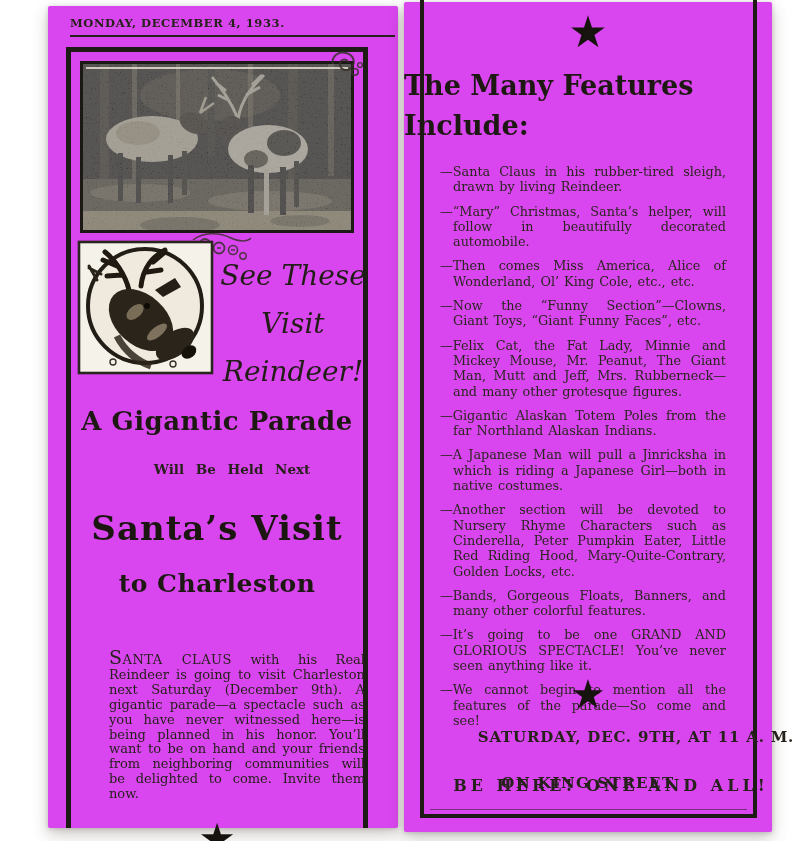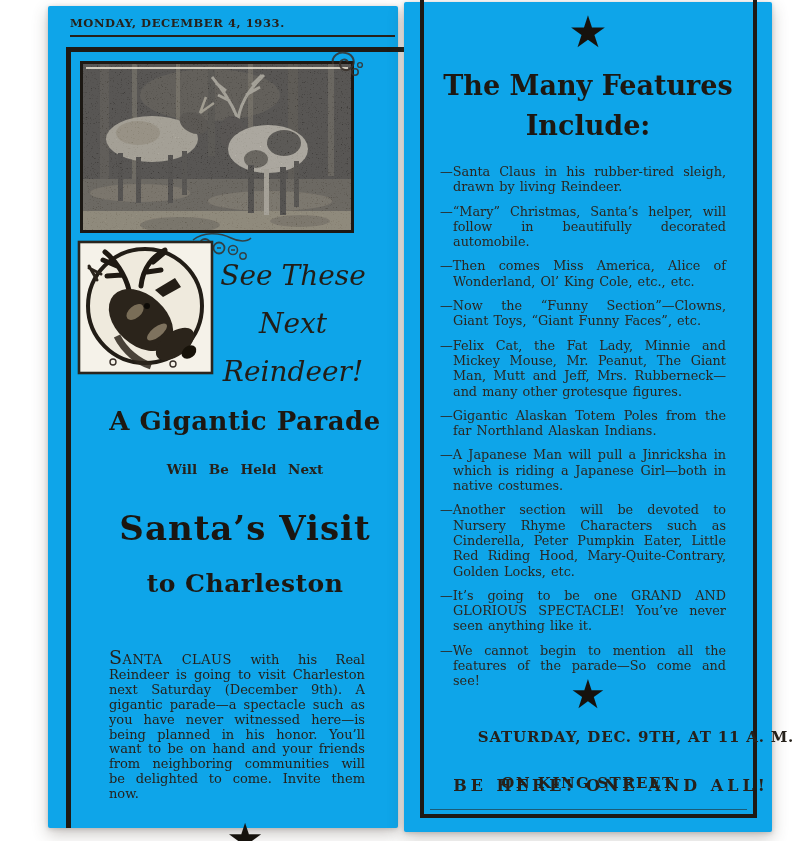--- a/index.html
+++ b/index.html
@@ -2,50 +2,50 @@
 <html><head>
 <meta charset="utf-8">
 <style>
   html,body { margin:0; padding:0; }
   body {
     width:800px; height:841px; position:relative;
     background:#ffffff; overflow:hidden;
     font-family:"DejaVu Serif", serif; color:#26211b;
   }
   .clipping {
-    position:absolute; background:#0ea5e9; border-radius:2px;
+    position:absolute; background:#d946ef; border-radius:2px;
     box-shadow:0 6px 16px rgba(72,64,54,.30), 0 1px 4px rgba(72,64,54,.22);
   }
   #left-clipping  { left:48px; top:6px;  width:350px; height:822px; }
   #right-clipping { left:404px; top:2px; width:368px; height:830px; }
 
   
   .date-line {
     position:absolute; top:10px; left:22px;
     font-size:11.5px; font-weight:bold; letter-spacing:0.6px; white-space:nowrap;
   }
   .date-rule { position:absolute; top:29px; left:22px; right:3px; height:2px; background:#26211b; }
   .ad-box {
-    position:absolute; top:41px; left:18px; width:358px; bottom:0;
+    position:absolute; top:41px; left:18px; width:302px; bottom:0;
     border:5px solid #1e1a15; border-bottom:none; box-sizing:border-box;
   }
   .photo { position:absolute; top:9px; left:9px; width:274px; height:172px; }
   .photo svg { display:block; width:100%; height:100%; }
   .swirl-orn { position:absolute; top:-4px; left:256px; width:38px; height:34px; opacity:.85; }
   .vignette { position:absolute; left:6px; top:188px; width:138px; height:136px; }
   .vignette svg { display:block; width:100%; height:100%; }
   .bells-orn { position:absolute; left:118px; top:178px; width:64px; height:34px; opacity:.85; }
   .tagline {
     position:absolute; left:146px; top:200px; width:152px; text-align:center;
     font-style:italic; font-size:28px; line-height:48px; font-weight:500;
     color:#221d17;
   }
   .centerline { position:absolute; left:0; width:100%; text-align:center; white-space:nowrap; }
   .headline      { top:354px; font-size:26px; font-weight:bold; letter-spacing:0.5px; color:#1d1812; }
-  .subhead1      { top:409px; font-size:13.5px; font-weight:bold; word-spacing:7px; }
+  .subhead1      { top:409px; font-size:13.5px; font-weight:bold; word-spacing:7px;margin-left:15px; }
   .subhead2      { top:434px; font-size:13.5px; font-weight:bold; word-spacing:4px; }
   .main-title    { top:456px; font-size:34px; font-weight:bold; letter-spacing:1px; color:#1b1610; }
   .main-subtitle { top:517px; font-size:25px; font-weight:bold; letter-spacing:0.5px; color:#1d1812; }
   .body-copy {
     position:absolute; top:585px; left:38px; width:256px;
     font-size:13px; line-height:14.9px; text-align:justify; word-spacing:1.5px;
   }
   .body-copy::first-letter { font-size:19px; }
   .body-lead { text-transform:uppercase; letter-spacing:0.5px; }
   .star { font-family:"DejaVu Sans", sans-serif; color:#16120d; }
@@ -55,21 +55,21 @@
   .ad-frame {
     position:absolute; left:16px; right:15px; top:-6px; bottom:14px;
     border:4px solid #1e1a15; border-top:none; box-sizing:border-box;
   }
   .ad-frame::after {
     content:""; position:absolute; left:6px; right:6px; bottom:4px; height:1px;
     background:#26211b; opacity:.55;
   }
   .star-top    { position:absolute; top:8px;  left:0; width:100%; text-align:center; font-size:44px; line-height:44px; }
   .right-title {
-    position:absolute; top:64px; left:0; width:100%; text-align:center;
+    position:absolute; top:64px; left:0; width:100%; text-align:left;
     font-size:27px; line-height:40px; font-weight:bold; color:#1d1812;
   }
   .features {
     position:absolute; top:162px; left:36px; right:30px;
     margin:0; padding:0; list-style:none;
     font-size:12.8px; line-height:15.3px; word-spacing:1px;
   }
   .features li {
     text-indent:-13px; padding-left:13px; margin:0 16px 9px 0;
     text-align:justify; color:#2b2620;
@@ -180,21 +180,21 @@
         <circle cx="70" cy="66" r="3" fill="#0e0b07"></circle>
         <path d="M40,96 C48,112 62,122 74,126" fill="none" stroke="#2b241b" stroke-width="7" opacity=".85"></path>
         <path d="M20,40 l-8,-14 M24,34 l-12,-6" stroke="#2b241b" stroke-width="3" stroke-linecap="round"></path>
         <circle cx="36" cy="122" r="3" fill="none" stroke="#38302a" stroke-width="1.4"></circle>
         <circle cx="96" cy="124" r="3" fill="none" stroke="#38302a" stroke-width="1.4"></circle>
       </svg>
     </div>
 
     <div class="tagline">
       <div>See These</div>
-      <div>Next</div>
+      <div>Visit</div>
       <div>Reindeer!</div>
     </div>
 
     <div class="centerline headline">A Gigantic Parade</div>
     <div class="centerline subhead1">Will Be Held Next</div>
     <div class="centerline main-title">Santa’s Visit</div>
     <div class="centerline main-subtitle">to Charleston</div>
 
     <p class="body-copy"><span class="body-lead">Santa Claus</span><span> with his Real Reindeer is going to visit Charleston next Saturday (December 9th).  A gigantic parade—a spectacle such as you have never witnessed here—is being planned in his honor.  You’ll want to be on hand and your friends from neighboring communities will be delighted to come.  Invite them now.</span></p>
 
@@ -214,20 +214,21 @@
 
   <ul class="features">
       <li>—Santa Claus in his rubber-tired sleigh, drawn by living Reindeer.</li>
       <li>—“Mary” Christmas, Santa’s helper, will follow in beautifully decorated automobile.</li>
       <li>—Then comes Miss America, Alice of Wonderland, Ol’ King Cole, etc., etc.</li>
       <li>—Now the “Funny Section”—Clowns, Giant Toys, “Giant Funny Faces”, etc.</li>
       <li>—Felix Cat, the Fat Lady, Minnie and Mickey Mouse, Mr. Peanut, The Giant Man, Mutt and Jeff, Mrs. Rubberneck—and many other grotesque figures.</li>
       <li>—Gigantic Alaskan Totem Poles from the far Northland Alaskan Indians.</li>
       <li>—A Japanese Man will pull a Jinricksha in which is riding a Japanese Girl—both in native costumes.</li>
       <li>—Another section will be devoted to Nursery Rhyme Characters such as Cinderella, Peter Pumpkin Eater, Little Red Riding Hood, Mary-Quite-Contrary, Golden Locks, etc.</li>
+      <li>—Bands, Gorgeous Floats, Banners, and many other colorful features.</li>
       <li>—It’s going to be one GRAND AND GLORIOUS SPECTACLE!  You’ve never seen anything like it.</li>
       <li>—We cannot begin to mention all the features of the parade—So come and see!</li>
     </ul>
 
   <div class="star star-bottom">★</div>
 
   <div class="centerline footer-1">SATURDAY, DEC. 9TH, AT 11 A. M.</div>
   <div class="centerline footer-2">ON KING STREET</div>
   <div class="centerline footer-3">BE HERE! ONE AND ALL!</div>
 </div>

